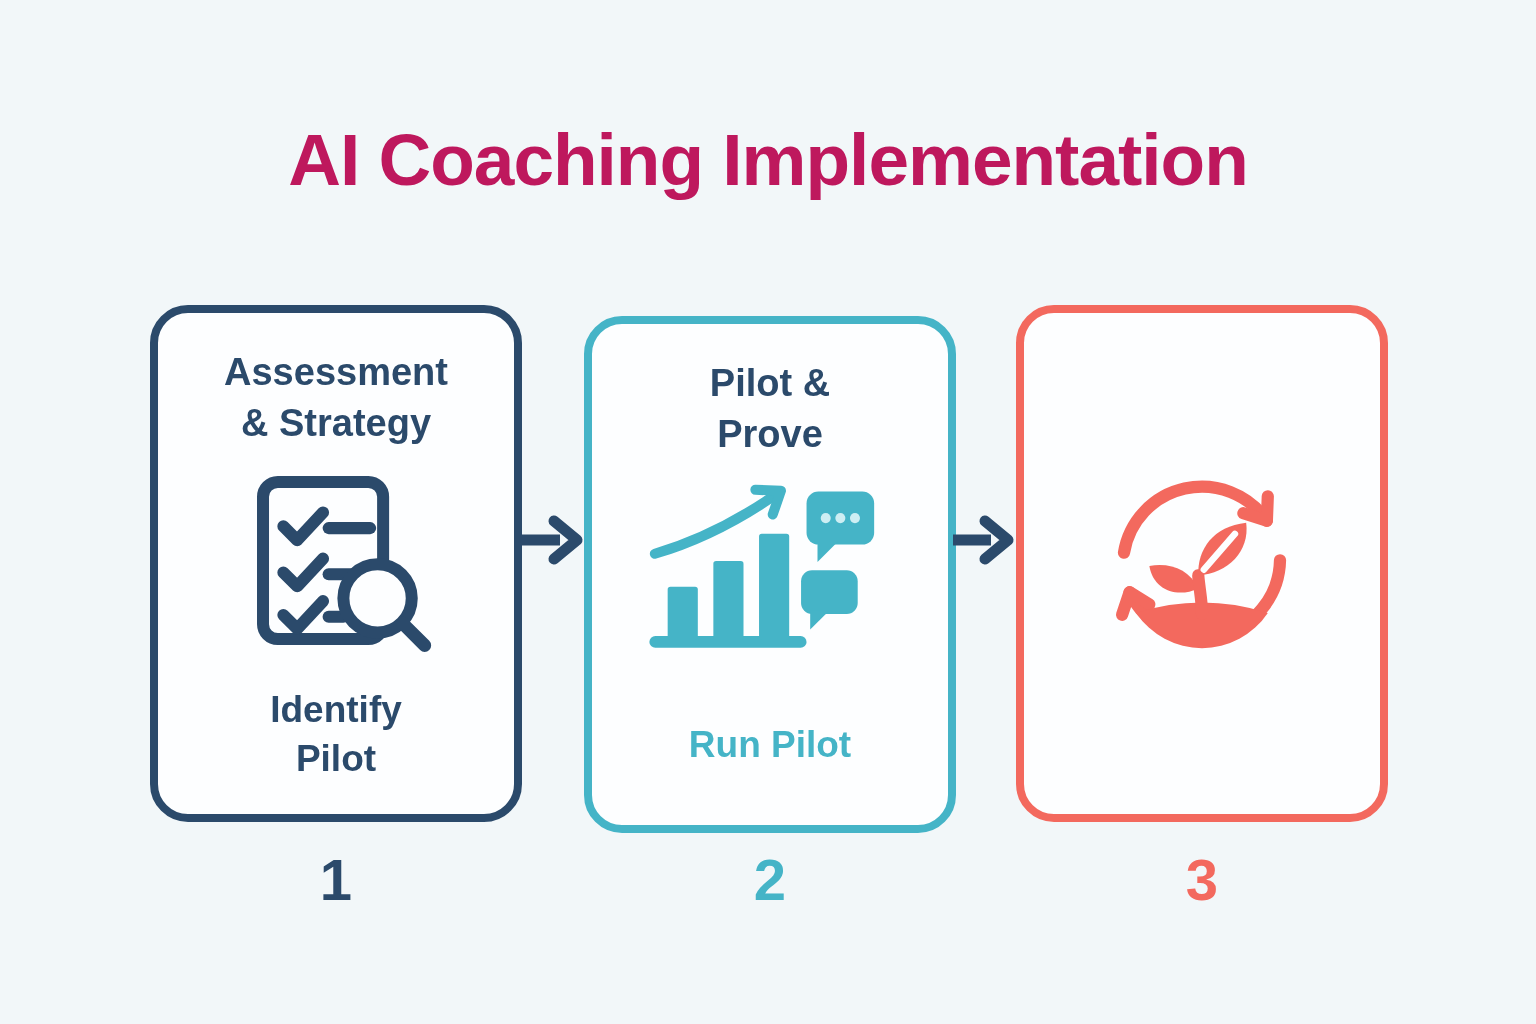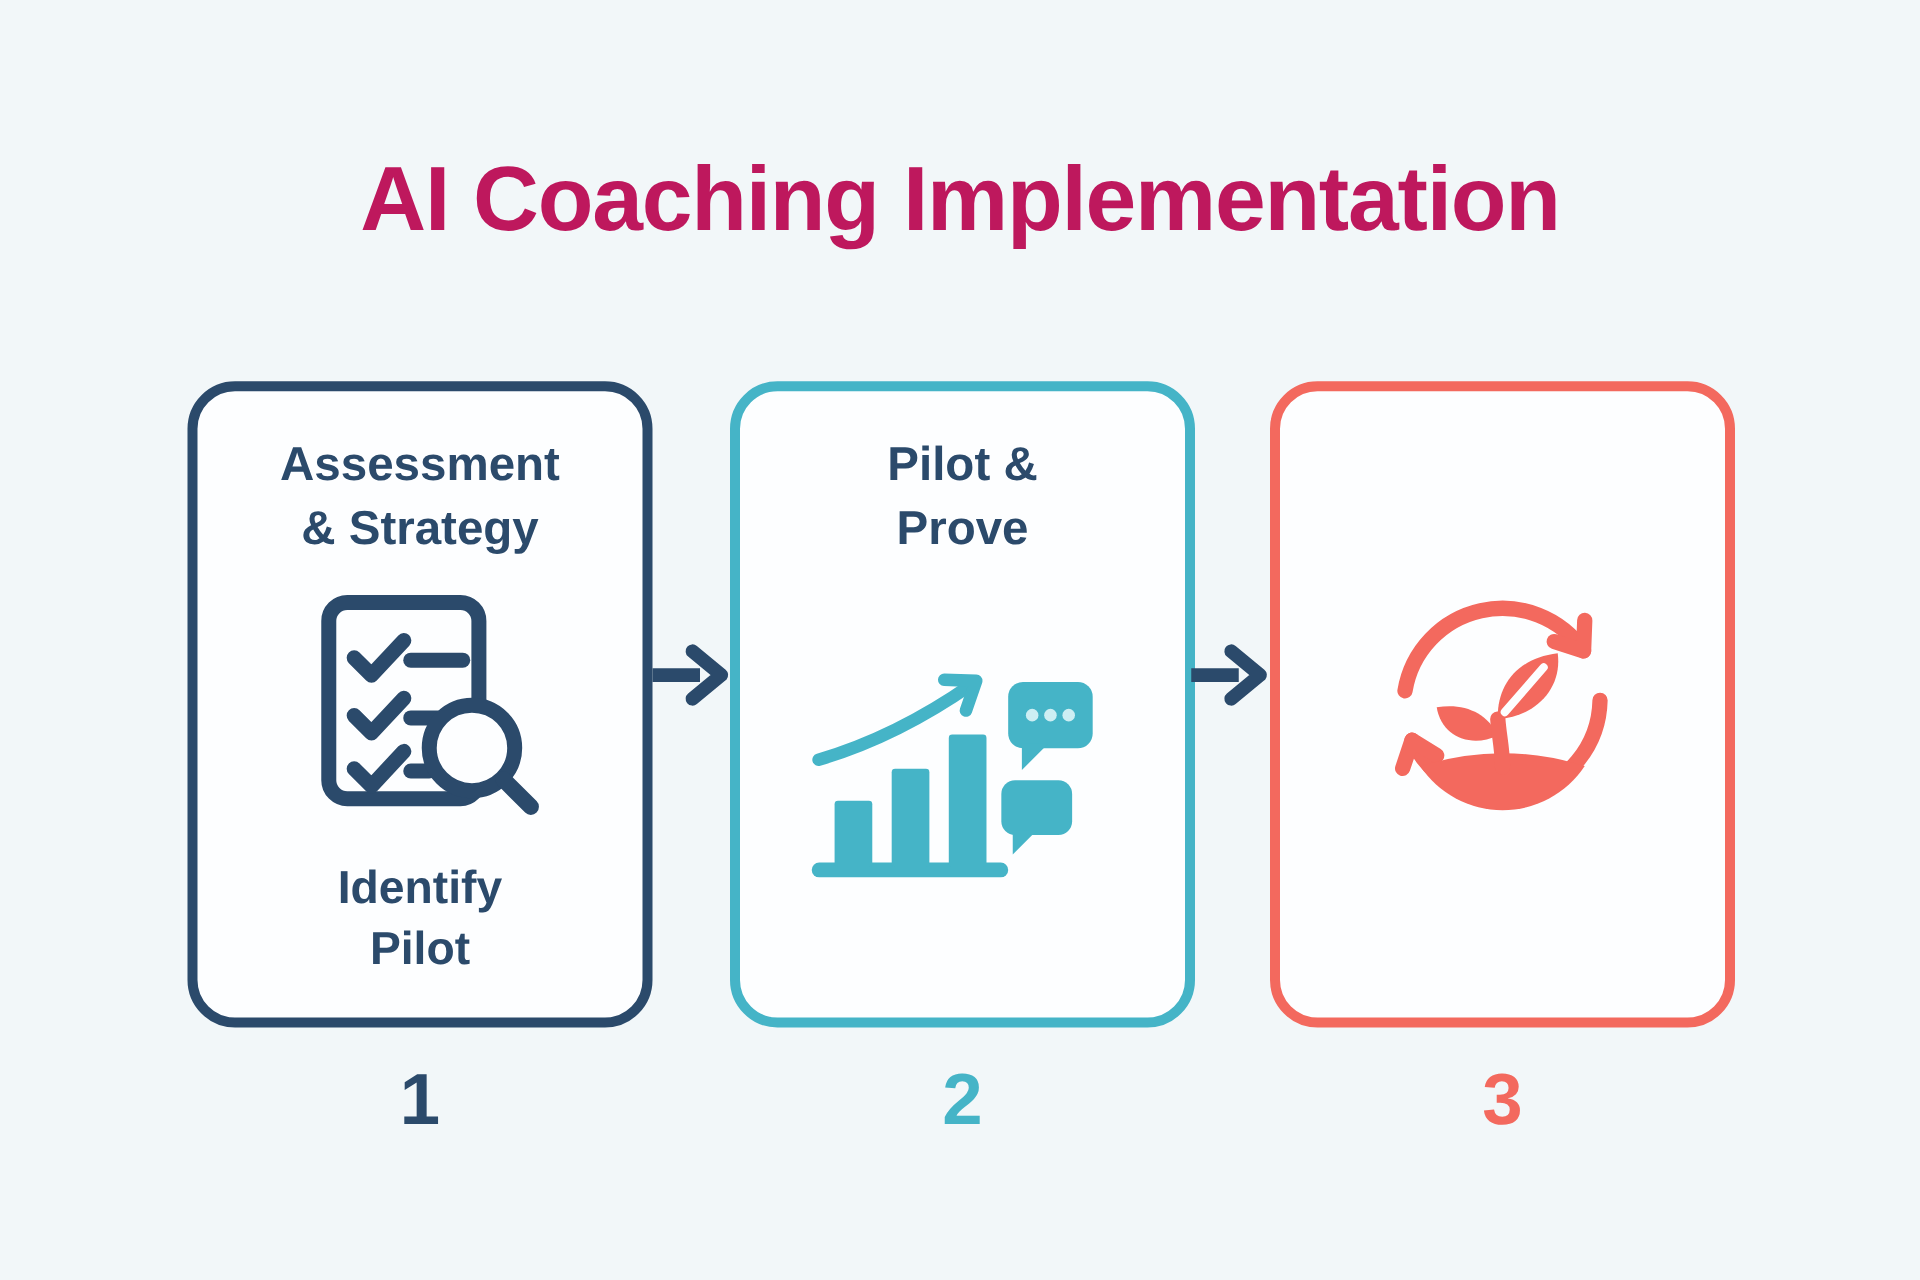--- a/index.html
+++ b/index.html
@@ -32,21 +32,21 @@
     width: 372px;
     height: 517px;
     background: #fdfeff;
     border: 8px solid var(--accent, #2b4a6b);
     border-radius: 38px;
     display: flex;
     flex-direction: column;
     align-items: center;
   }
   .card-1 { left: 150px; }
-  .card-2 { left: 584px; }
+  .card-2 { left: 584px; margin-top: 11px; }
   .card-3 { left: 1016px; }
   .card-title {
     margin-top: 34px;
     font-size: 38px;
     line-height: 1.34;
     font-weight: bold;
     color: #2b4a6b;
     white-space: pre-line;
     text-align: center;
   }
@@ -144,20 +144,21 @@
           <path d="M14 84 Q 82 64 148 18"></path>
           <path d="M124 14 L152 15 L143 41"></path>
         </g>
         <g fill="#cdeef3">
           <circle cx="201" cy="45" r="5.5"></circle>
           <circle cx="217" cy="45" r="5.5"></circle>
           <circle cx="233" cy="45" r="5.5"></circle>
         </g>
       </svg>
     </div>
+    <div class="card-label">Run Pilot</div>
   </div>
 
   <div class="connector connector-2">
     <svg width="66" height="56" viewBox="0 0 66 56" aria-hidden="true">
       <path d="M2 28 H40" stroke="#2b4a6b" stroke-width="11" fill="none"></path>
       <path d="M34 9 L57 28 L34 47" stroke="#2b4a6b" stroke-width="11" fill="none" stroke-linecap="round" stroke-linejoin="round"></path>
     </svg>
   </div>
 
   <div class="card card-3" style="--accent: #f3695e;">

